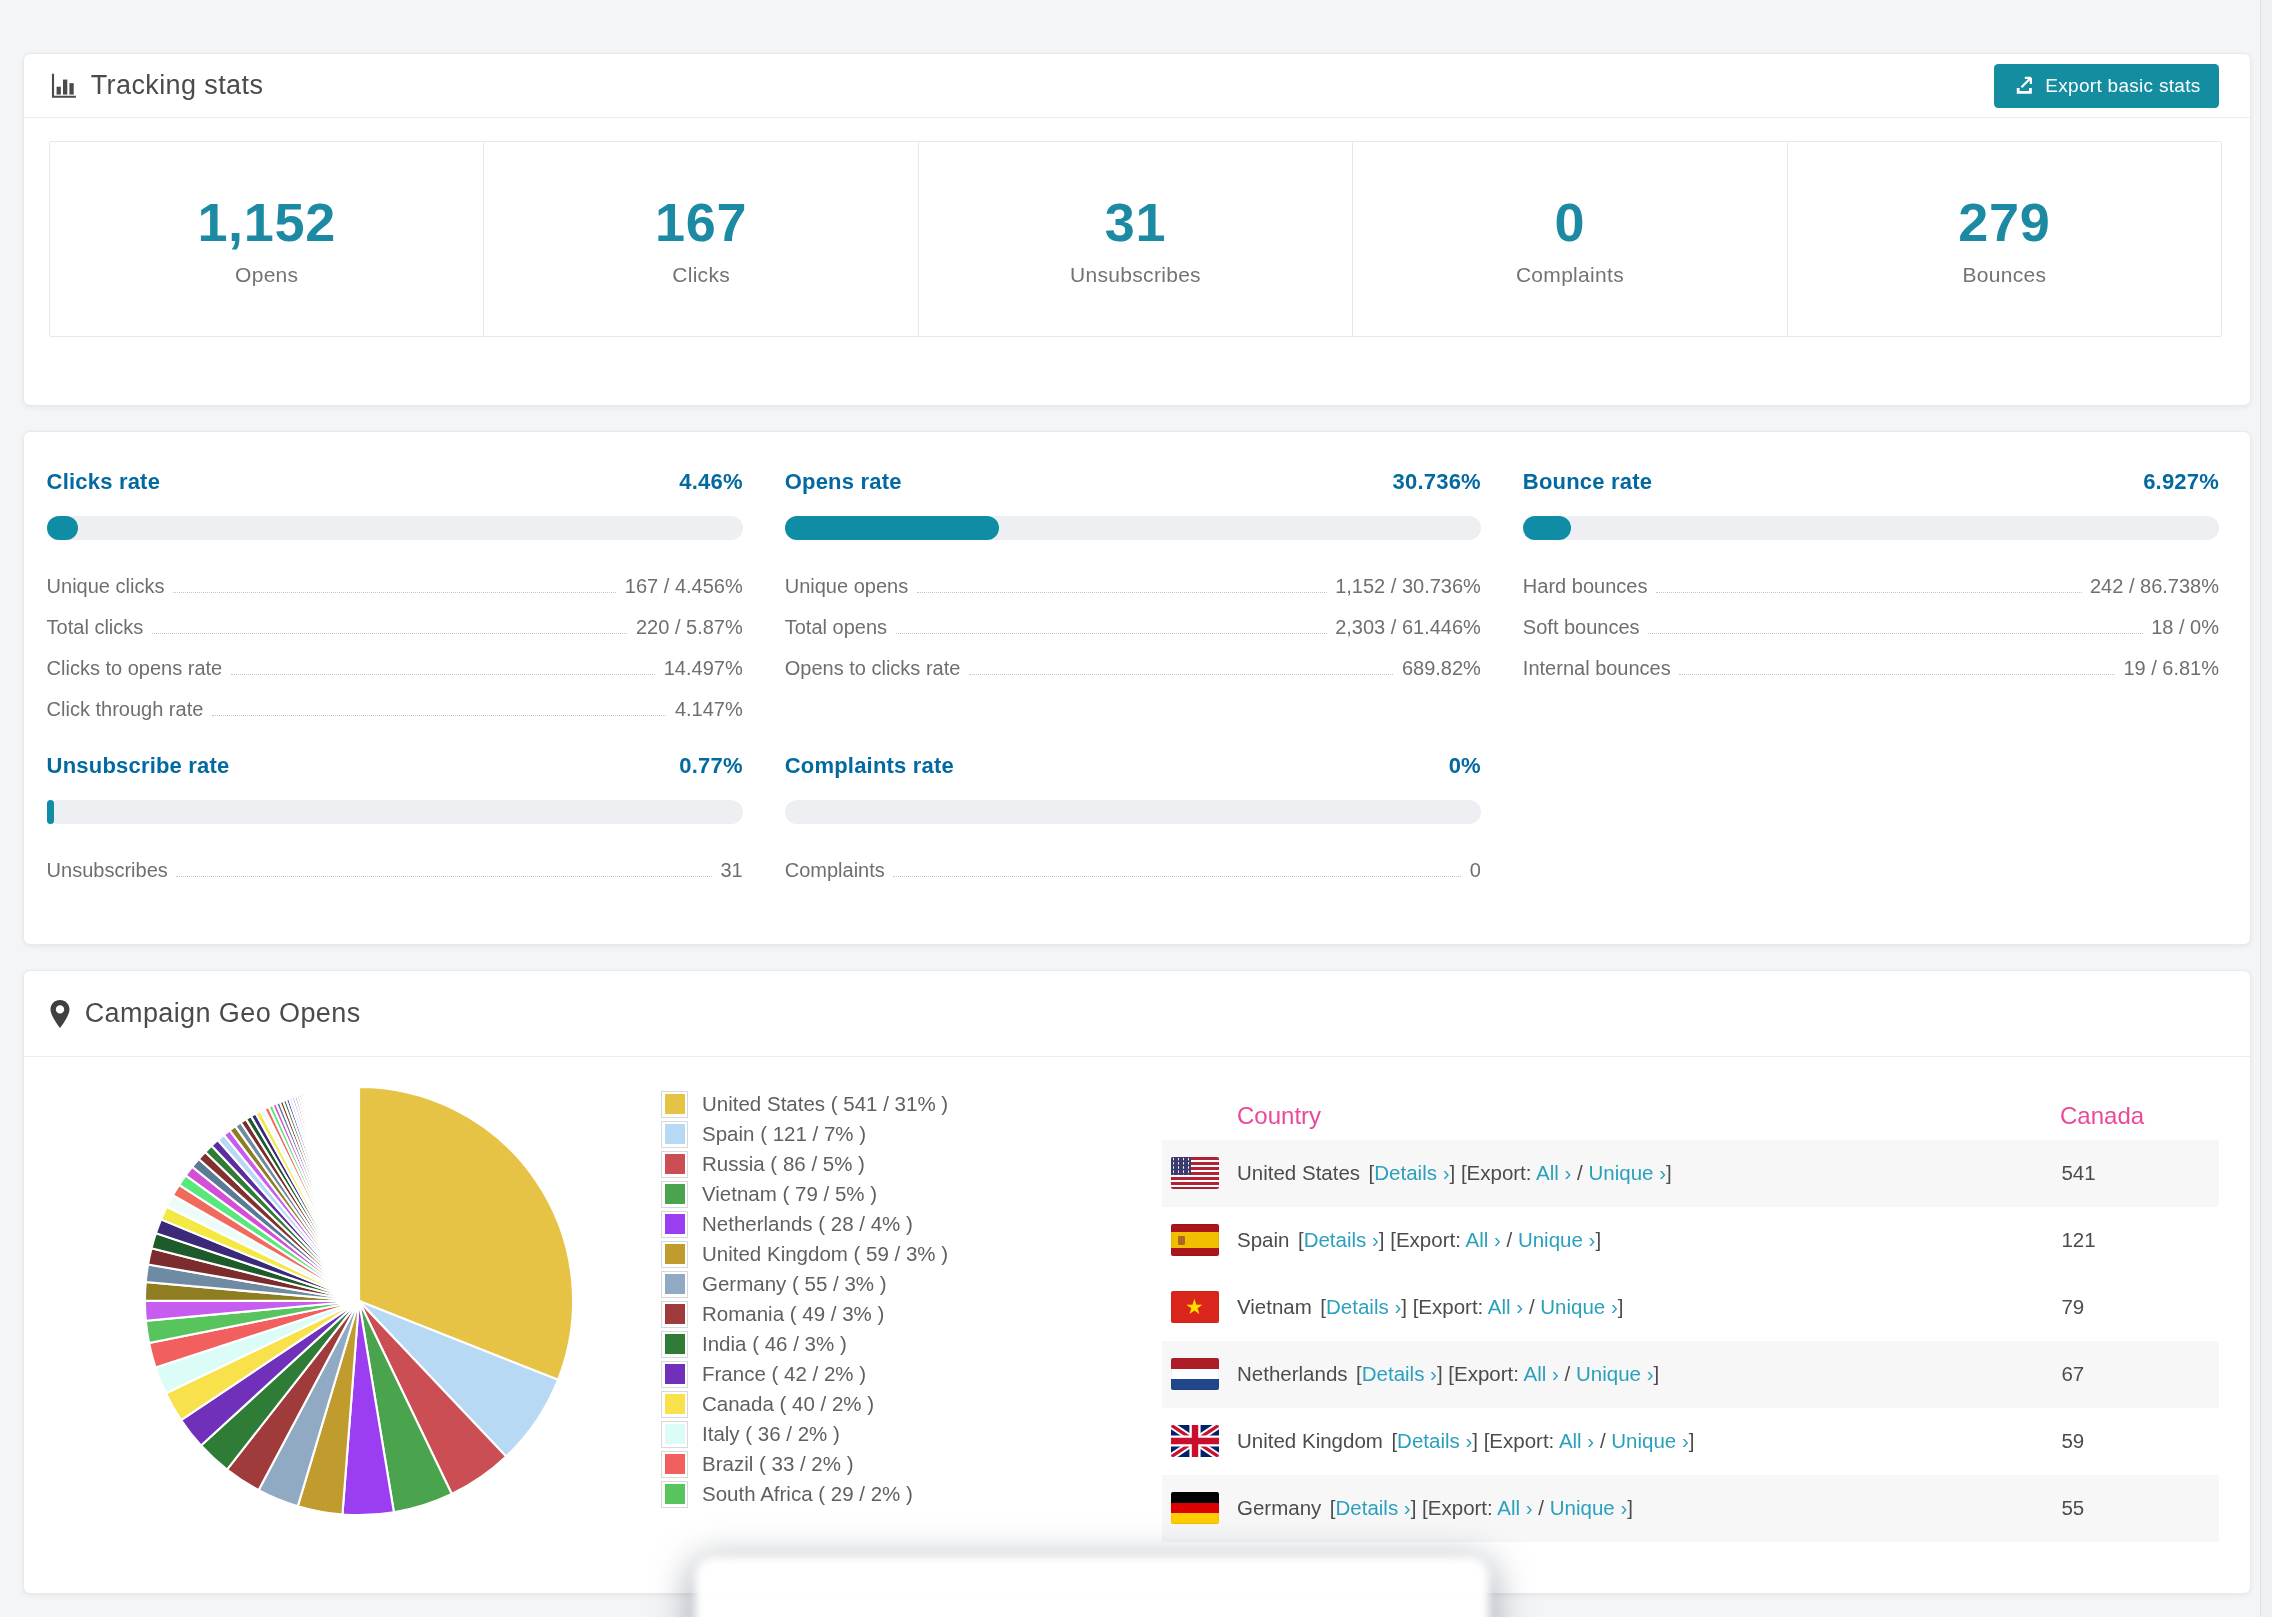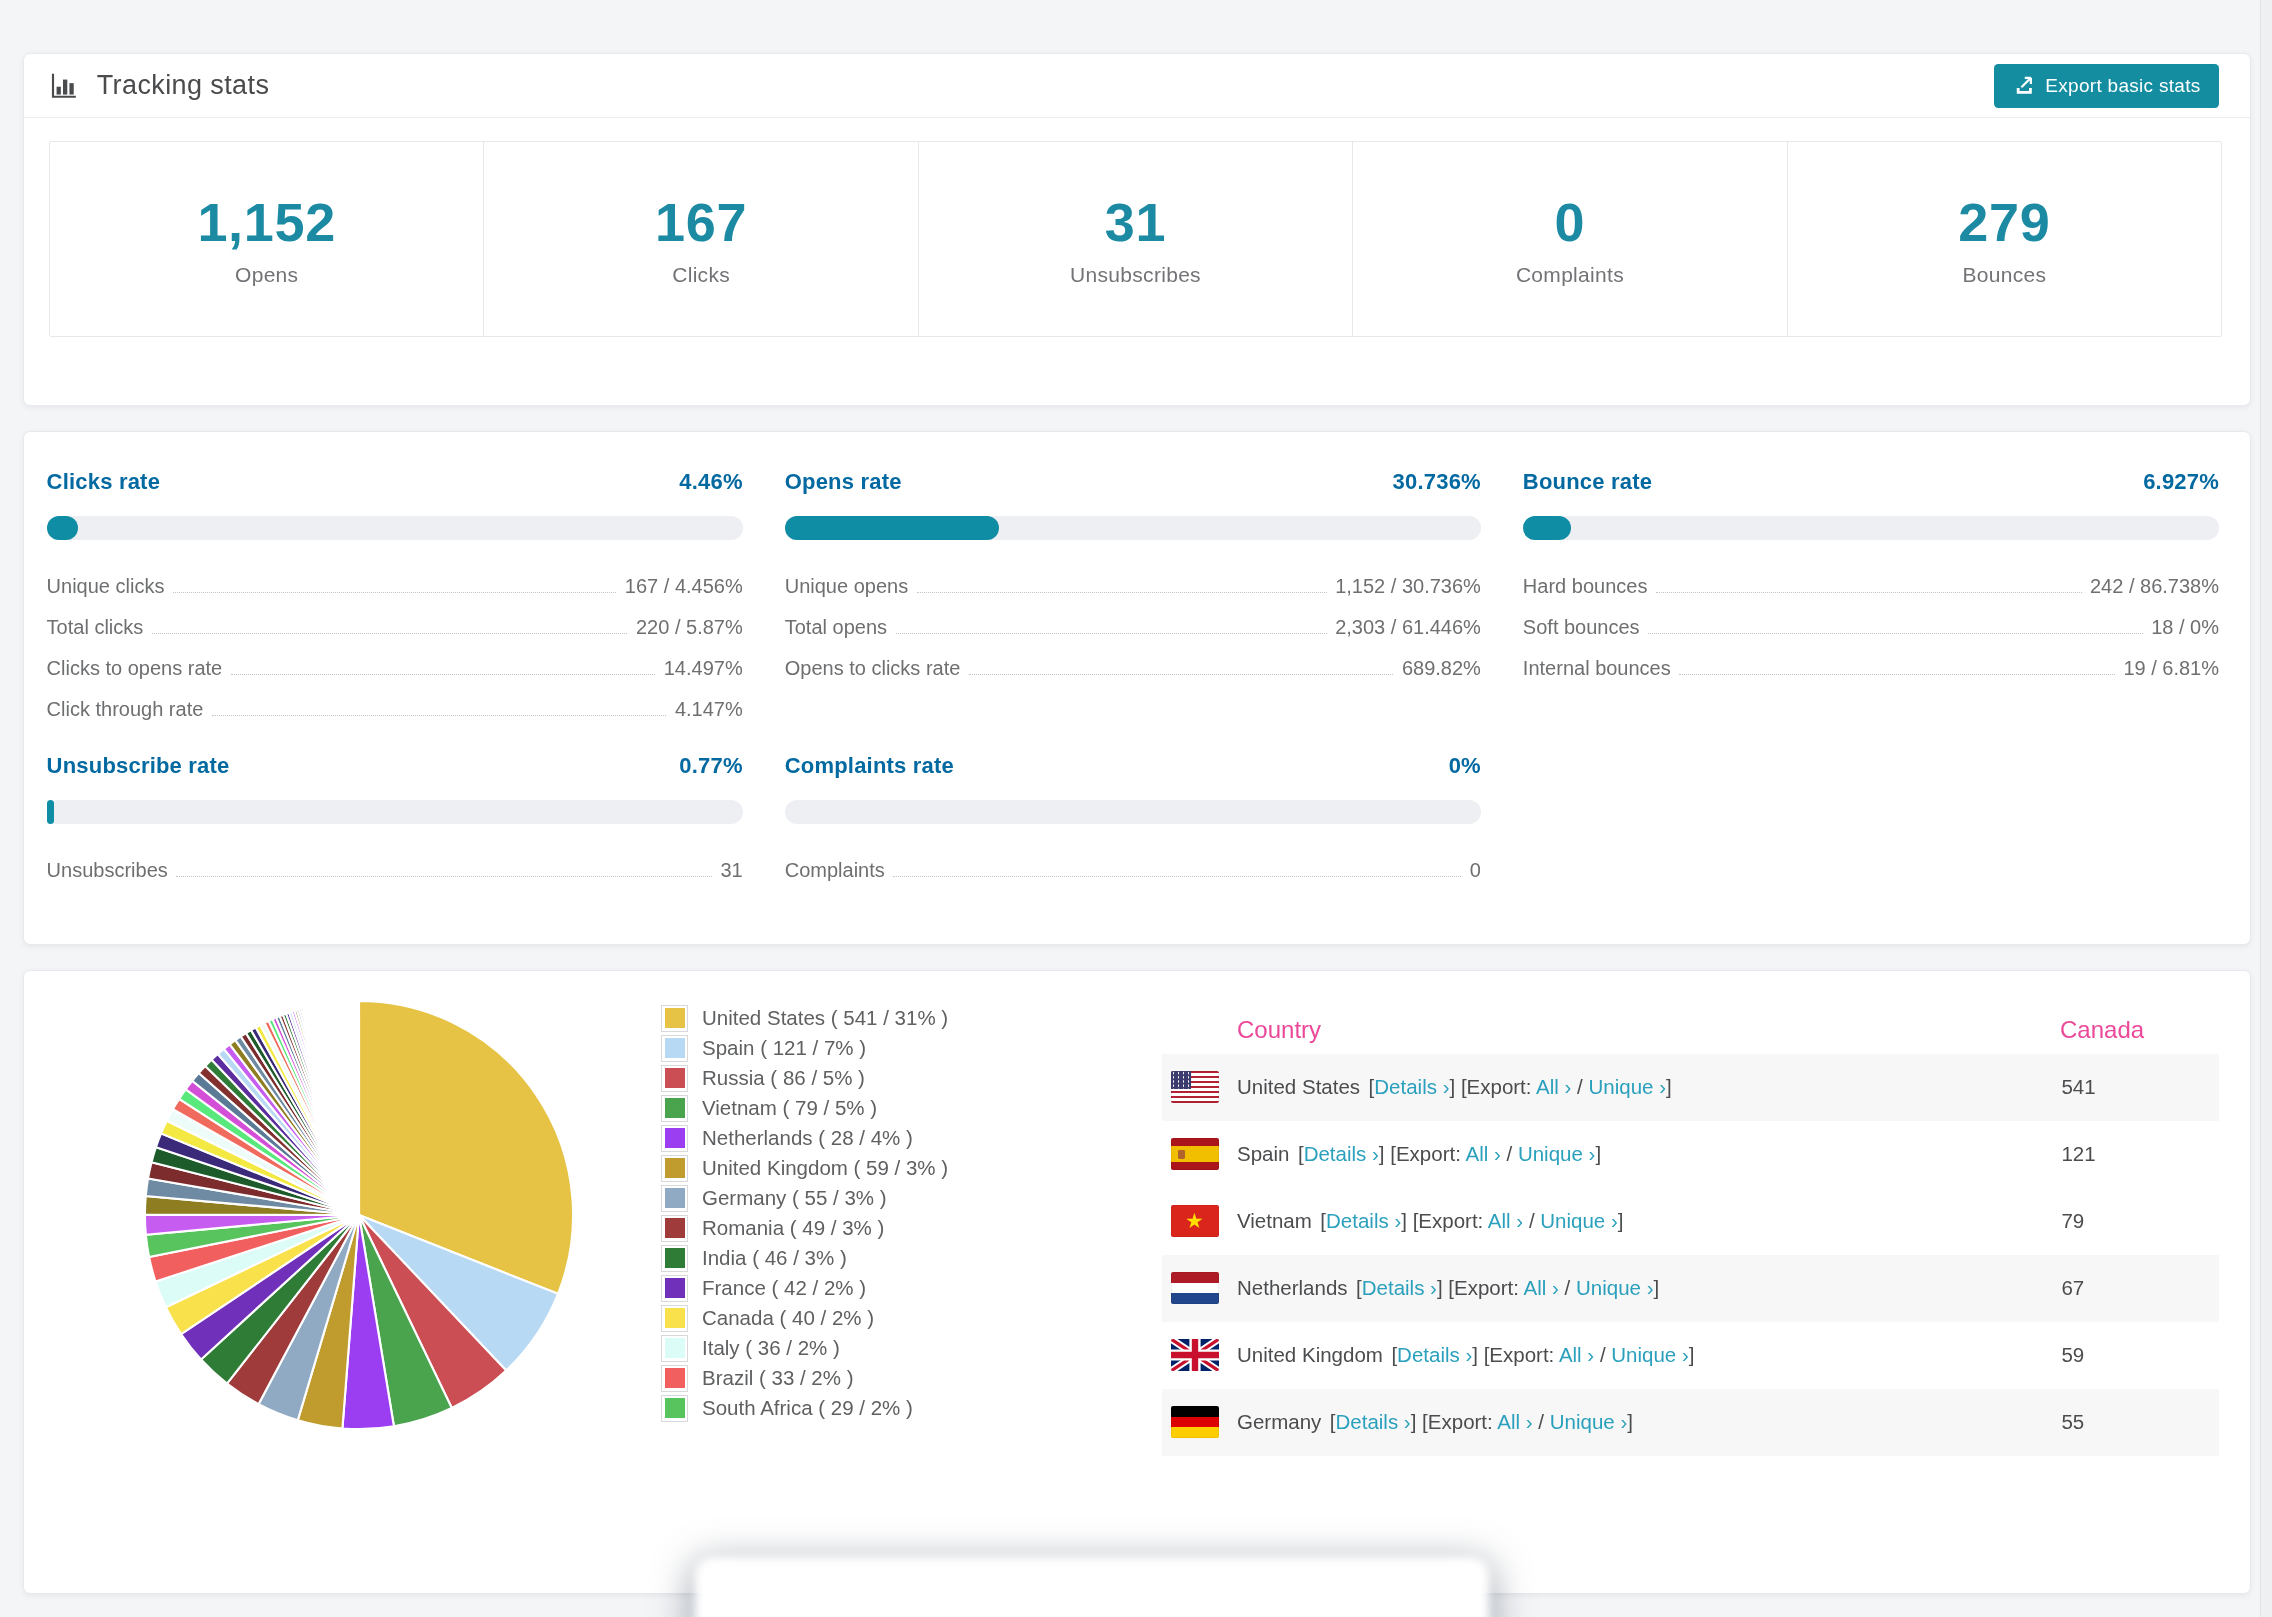--- a/index.html
+++ b/index.html
@@ -27,21 +27,21 @@
     position:absolute;left:23px;width:2228px;background:#fff;
     border:1.4px solid var(--card-border);border-radius:7px;
     box-shadow:0 1.4px 5.6px rgba(55,65,85,.07);
   }
   .c1{top:53px;height:353px;}
   .c2{top:431px;height:514px;padding:37px 31px 0 22.6px;}
   .c3{top:970px;height:624px;overflow:hidden;}
 
   .chead{
     display:flex;align-items:center;height:64px;
-    padding:0 31px 0 24px;border-bottom:1.4px solid var(--divider);gap:6px;
+    padding:0 31px 0 24px;border-bottom:1.4px solid var(--divider);
   }
   .c3 .chead{height:86px;}
   .h-icon{display:inline-flex;margin-right:12.7px;align-items:center;}
   .ctitle{font-size:27px;font-weight:400;color:var(--ink-dark);letter-spacing:0.4px;}
 
   .btn{
     margin-left:auto;display:inline-flex;align-items:center;gap:10px;
     background:var(--button-bg);color:#fff;border:none;border-radius:4.2px;
     height:44px;padding:0 18.4px;font-size:19px;font-family:inherit;cursor:pointer;
     letter-spacing:0.3px;
@@ -290,20 +290,28 @@
     <span class="sl">Complaints</span>
     <span class="leader"></span>
     <span class="sv">0</span>
   </div>
           </div>
   </div>
       </div>
   </section>
 
   <section class="card c3">
+    <div class="chead">
+      <span class="h-icon">
+        <svg width="24" height="32" viewBox="0 0 24 30">
+            <path d="M12 1C6.5 1 2.5 5.2 2.5 10.4 2.5 17 12 29 12 29s9.5-12 9.5-18.6C21.5 5.2 17.5 1 12 1zm0 13.6a4.2 4.2 0 1 1 0-8.4 4.2 4.2 0 0 1 0 8.4z" fill="#3f4042"></path>
+          </svg>
+      </span>
+      <h1 class="ctitle">Campaign Geo Opens</h1>
+    </div>
     <div class="geo-body">
       <div class="pie-wrap">
         <svg id="pieSvg" viewBox="-312 -312 624 624" width="438" height="438">
             <path d="M0 0 L0.00 -305.00 A305 305 0 0 1 283.56 112.33 Z" fill="#e6c345" stroke="#fff" stroke-width="3"></path>
             <path d="M0 0 L283.56 112.33 A305 305 0 0 1 209.67 221.51 Z" fill="#b8d9f4" stroke="#fff" stroke-width="3"></path>
             <path d="M0 0 L209.67 221.51 A305 305 0 0 1 132.19 274.86 Z" fill="#cb4e54" stroke="#fff" stroke-width="3"></path>
             <path d="M0 0 L132.19 274.86 A305 305 0 0 1 49.75 300.92 Z" fill="#4aa44e" stroke="#fff" stroke-width="3"></path>
             <path d="M0 0 L49.75 300.92 A305 305 0 0 1 -23.59 304.09 Z" fill="#9b3df0" stroke="#fff" stroke-width="3"></path>
             <path d="M0 0 L-23.59 304.09 A305 305 0 0 1 -87.17 292.28 Z" fill="#c09c2f" stroke="#fff" stroke-width="3"></path>
             <path d="M0 0 L-87.17 292.28 A305 305 0 0 1 -142.97 269.41 Z" fill="#90aac3" stroke="#fff" stroke-width="3"></path>

